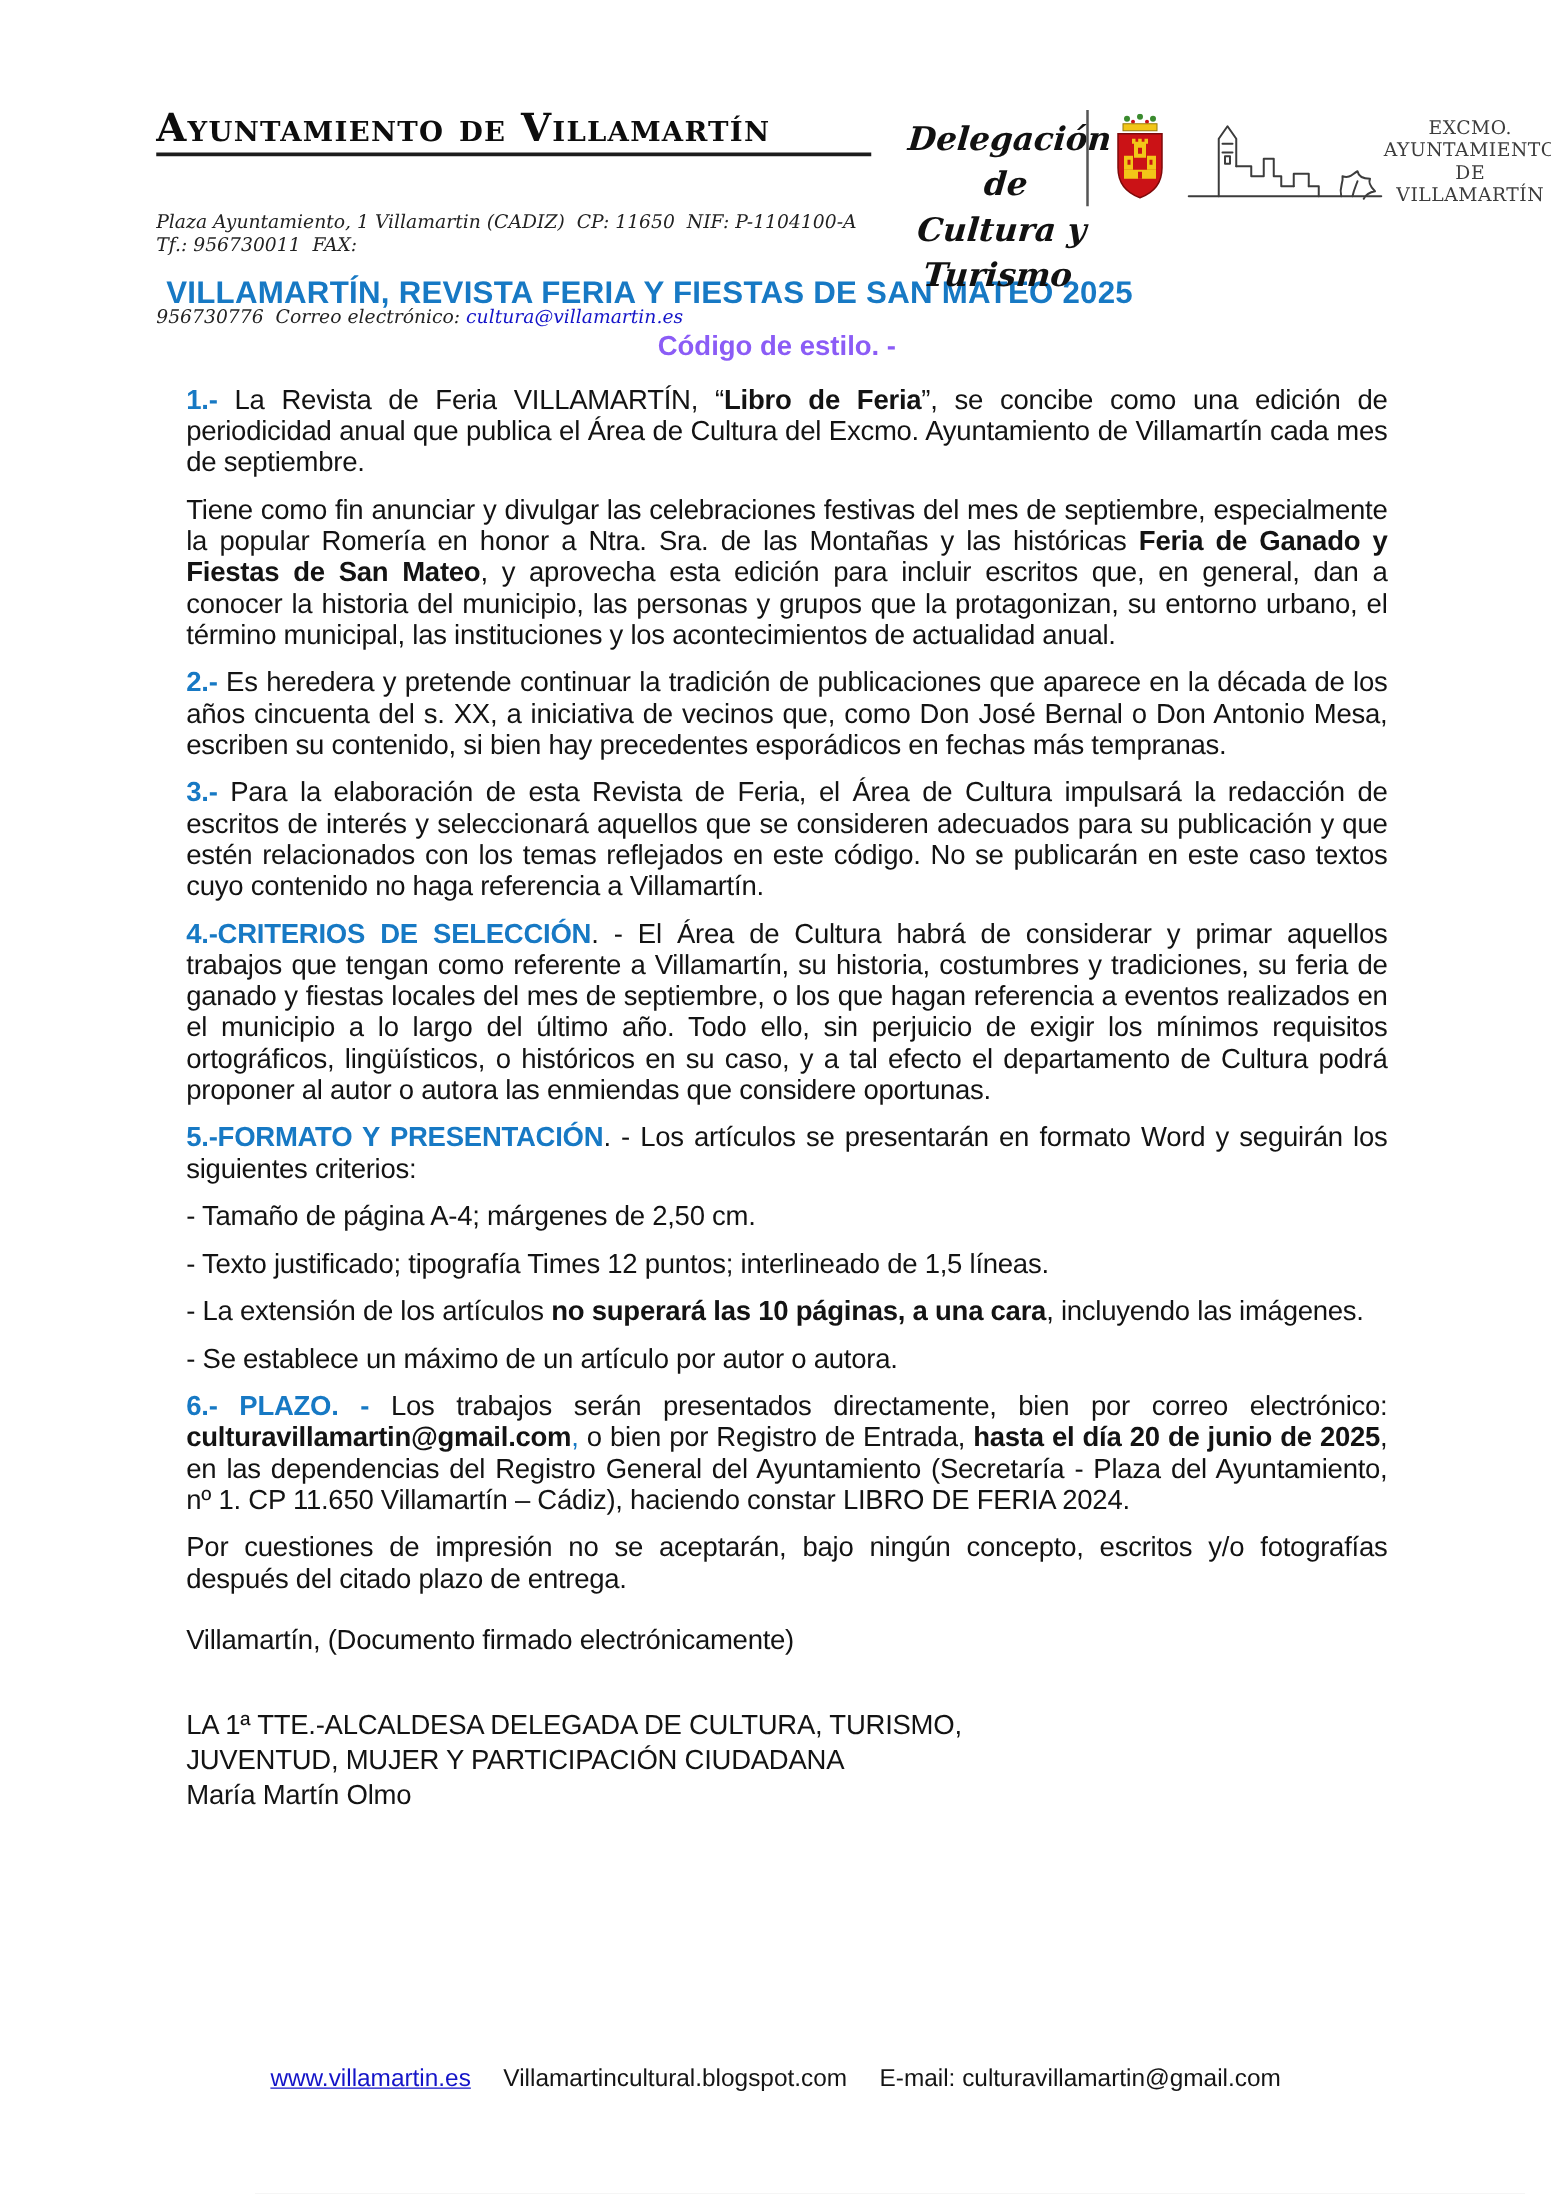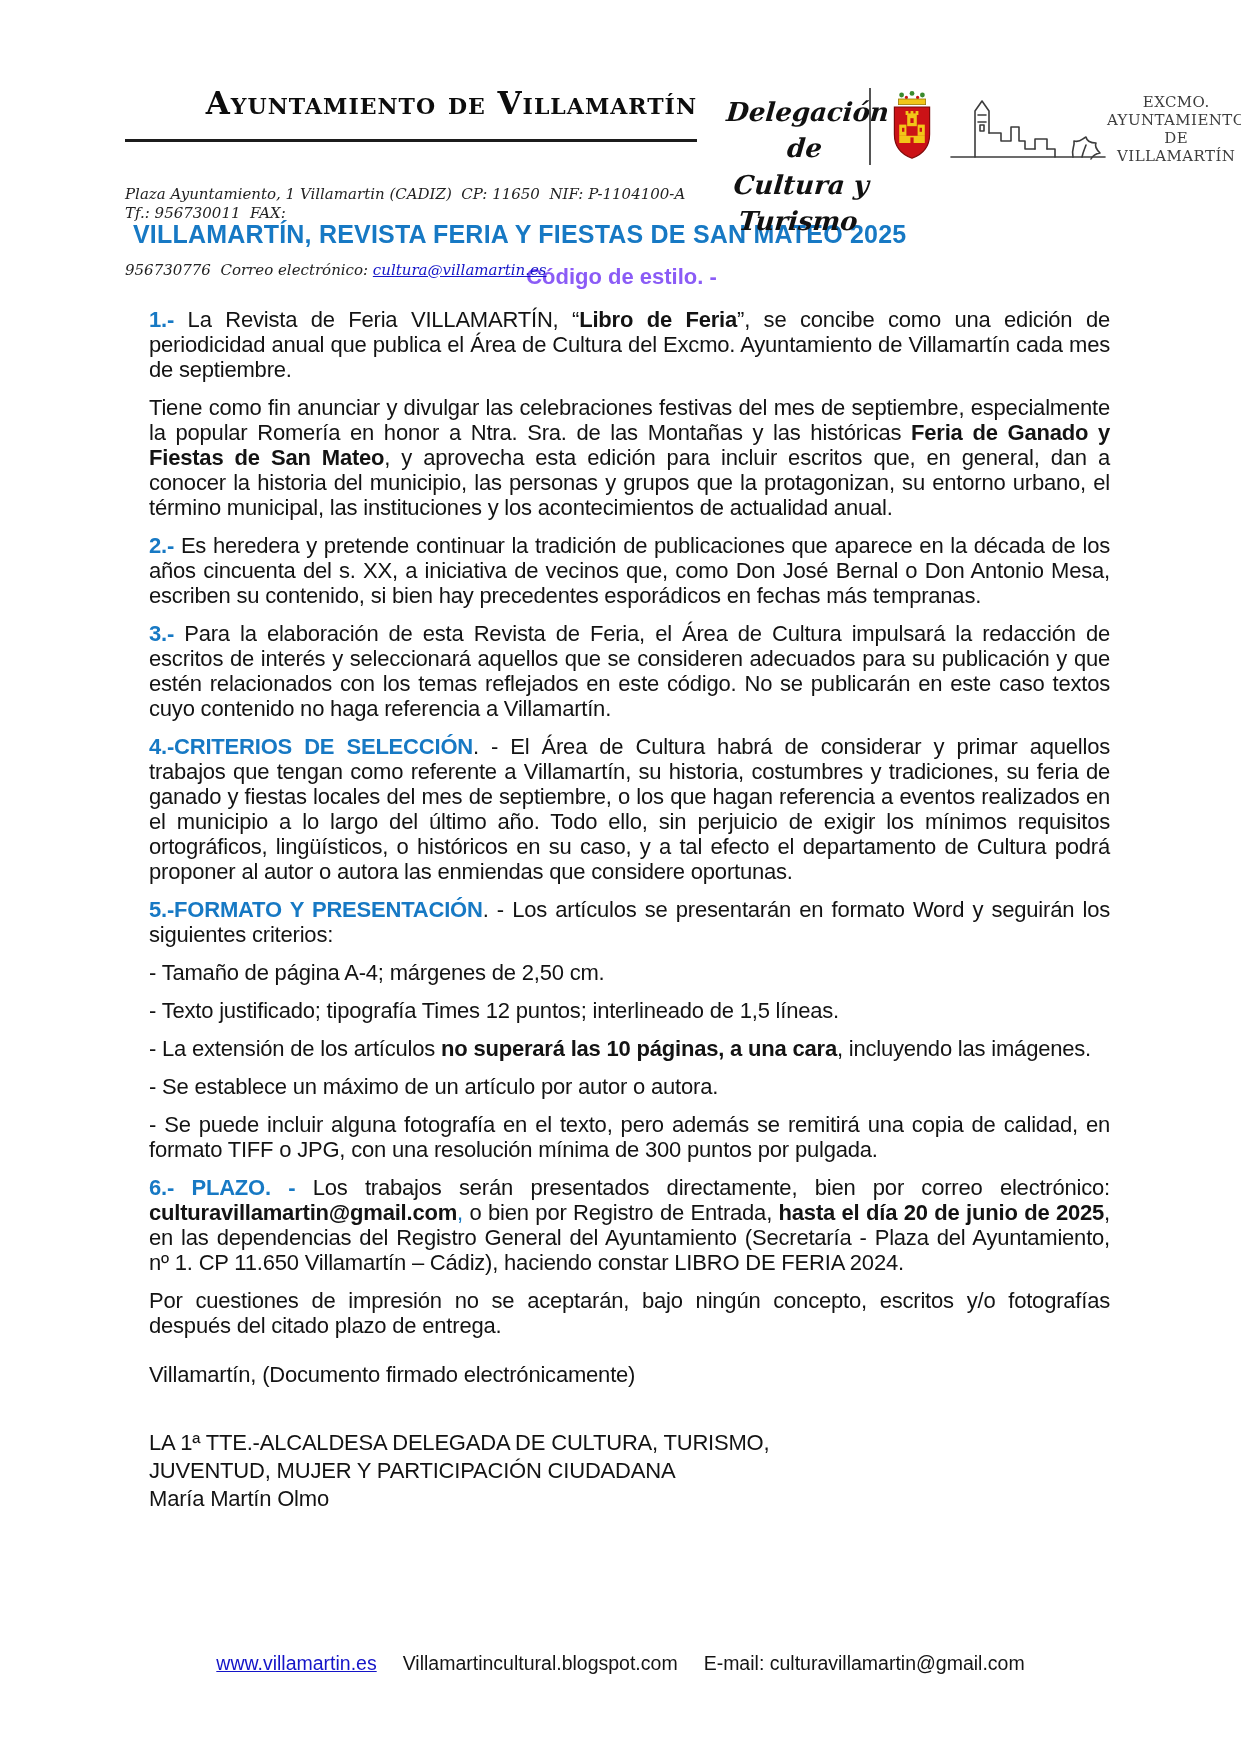--- a/index.html
+++ b/index.html
@@ -8,28 +8,28 @@
   .page{
     width:1241px;height:1755px;position:relative;margin:0 auto;background:#ffffff;
     padding:86px 131px 0 133px;font-family:"Liberation Sans",sans-serif;color:var(--ink);
     overflow:hidden;
   }
   
   .header{position:relative;height:118px;}
   .header-left{position:absolute;left:-8px;top:0;width:572px;}
   .org-title{
     font-family:"DejaVu Serif",serif;font-variant:small-caps;font-weight:600;
-    font-size:31px;line-height:1.15;text-align:right;letter-spacing:1px;
-    padding-bottom:17px;border-bottom:3px solid #1c1c1c;color:#0d0d0d;
+    font-size:31px;line-height:1.15;text-align:left;letter-spacing:1px;
+    padding-bottom:0;border-bottom:3px solid #1c1c1c;color:#0d0d0d;
   }
   .address{
     font-family:"DejaVu Serif",serif;font-style:italic;font-size:15px;line-height:19px;
     margin-top:5px;white-space:pre-wrap;color:#222;
   }
-  .address a,.addr-link{color:var(--linkblue);text-decoration:underline;cursor:pointer;}
+  .address a,.addr-link{color:var(--linkblue);cursor:pointer;}
   .delegation{
     position:absolute;left:576px;top:8px;width:188px;text-align:center;
     font-family:"DejaVu Serif",serif;font-style:italic;font-weight:700;
     font-size:26px;line-height:1.4;white-space:pre-line;transform:skewX(-5deg);color:#111;
   }
   .logo{
     position:absolute;left:736px;top:2px;width:244px;border-left:2px solid #555;
     padding-left:12px;display:flex;flex-direction:row;align-items:center;
   }
   .logo-row{display:flex;align-items:flex-end;gap:8px;height:72px;}
@@ -129,21 +129,20 @@
       <p class="para justify"><span class="seg-num">1.- </span><span class="seg-n">La Revista de Feria VILLAMARTÍN, “</span><span class="seg-b">Libro de Feria</span><span class="seg-n">”, se concibe como una edición de periodicidad anual que publica el Área de Cultura del Excmo. Ayuntamiento de Villamartín cada mes de septiembre.</span></p>
       <p class="para justify"><span class="seg-n">Tiene como fin anunciar y divulgar las celebraciones festivas del mes de septiembre, especialmente la popular Romería en honor a Ntra. Sra. de las Montañas y las históricas </span><span class="seg-b">Feria de Ganado y Fiestas de San Mateo</span><span class="seg-n">, y aprovecha esta edición para incluir escritos que, en general, dan a conocer la historia del municipio, las personas y grupos que la protagonizan, su entorno urbano, el término municipal, las instituciones y los acontecimientos de actualidad anual.</span></p>
       <p class="para justify"><span class="seg-num">2.- </span><span class="seg-n">Es heredera y pretende continuar la tradición de publicaciones que aparece en la década de los años cincuenta del s. XX, a iniciativa de vecinos que, como Don José Bernal o Don Antonio Mesa, escriben su contenido, si bien hay precedentes esporádicos en fechas más tempranas.</span></p>
       <p class="para justify"><span class="seg-num">3.- </span><span class="seg-n">Para la elaboración de esta Revista de Feria, el Área de Cultura impulsará la redacción de escritos de interés y seleccionará aquellos que se consideren adecuados para su publicación y que estén relacionados con los temas reflejados en este código. No se publicarán en este caso textos cuyo contenido no haga referencia a Villamartín.</span></p>
       <p class="para justify"><span class="seg-num">4.-CRITERIOS DE SELECCIÓN</span><span class="seg-n">. - El Área de Cultura habrá de considerar y primar aquellos trabajos que tengan como referente a Villamartín, su historia, costumbres y tradiciones, su feria de ganado y fiestas locales del mes de septiembre, o los que hagan referencia a eventos realizados en el municipio a lo largo del último año. Todo ello, sin perjuicio de exigir los mínimos requisitos ortográficos, lingüísticos, o históricos en su caso, y a tal efecto el departamento de Cultura podrá proponer al autor o autora las enmiendas que considere oportunas.</span></p>
       <p class="para justify"><span class="seg-num">5.-FORMATO Y PRESENTACIÓN</span><span class="seg-n">. - Los artículos se presentarán en formato Word y seguirán los siguientes criterios:</span></p>
       <p class="para justify"><span class="seg-n">- Tamaño de página A-4; márgenes de 2,50 cm.</span></p>
       <p class="para justify"><span class="seg-n">- Texto justificado; tipografía Times 12 puntos; interlineado de 1,5 líneas.</span></p>
       <p class="para justify"><span class="seg-n">- La extensión de los artículos </span><span class="seg-b">no superará las 10 páginas, a una cara</span><span class="seg-n">, incluyendo las imágenes.</span></p>
       <p class="para justify"><span class="seg-n">- Se establece un máximo de un artículo por autor o autora.</span></p>
-      <p class="para justify"><span class="seg-n">- Se puede incluir alguna fotografía en el texto, pero además se remitirá una copia de calidad, en formato TIFF o JPG, con una resolución mínima de 300 puntos por pulgada.</span></p>
       <p class="para justify"><span class="seg-num">6.- PLAZO. - </span><span class="seg-n">Los trabajos serán presentados directamente, bien por correo electrónico: </span><span class="seg-b">culturavillamartin@gmail.com</span><span class="seg-blue">,</span><span class="seg-n"> o bien por Registro de Entrada, </span><span class="seg-b">hasta el día 20 de junio de 2025</span><span class="seg-n">, en las dependencias del Registro General del Ayuntamiento (Secretaría - Plaza del Ayuntamiento, nº 1. CP 11.650 Villamartín – Cádiz), haciendo constar LIBRO DE FERIA 2024.</span></p>
       <p class="para justify"><span class="seg-n">Por cuestiones de impresión no se aceptarán, bajo ningún concepto, escritos y/o fotografías después del citado plazo de entrega.</span></p>
       <p class="para center sig-head"><span class="seg-n">Villamartín, (Documento firmado electrónicamente)</span></p>
       <p class="para center sig-block"><span class="seg-n">LA 1ª TTE.-ALCALDESA DELEGADA DE CULTURA, TURISMO,
 JUVENTUD, MUJER Y PARTICIPACIÓN CIUDADANA
 María Martín Olmo</span></p>
     </div>
 
   <div class="footer">
     <span class="footer-link">www.villamartin.es</span><span>Villamartincultural.blogspot.com</span><span>E-mail: culturavillamartin@gmail.com</span>

